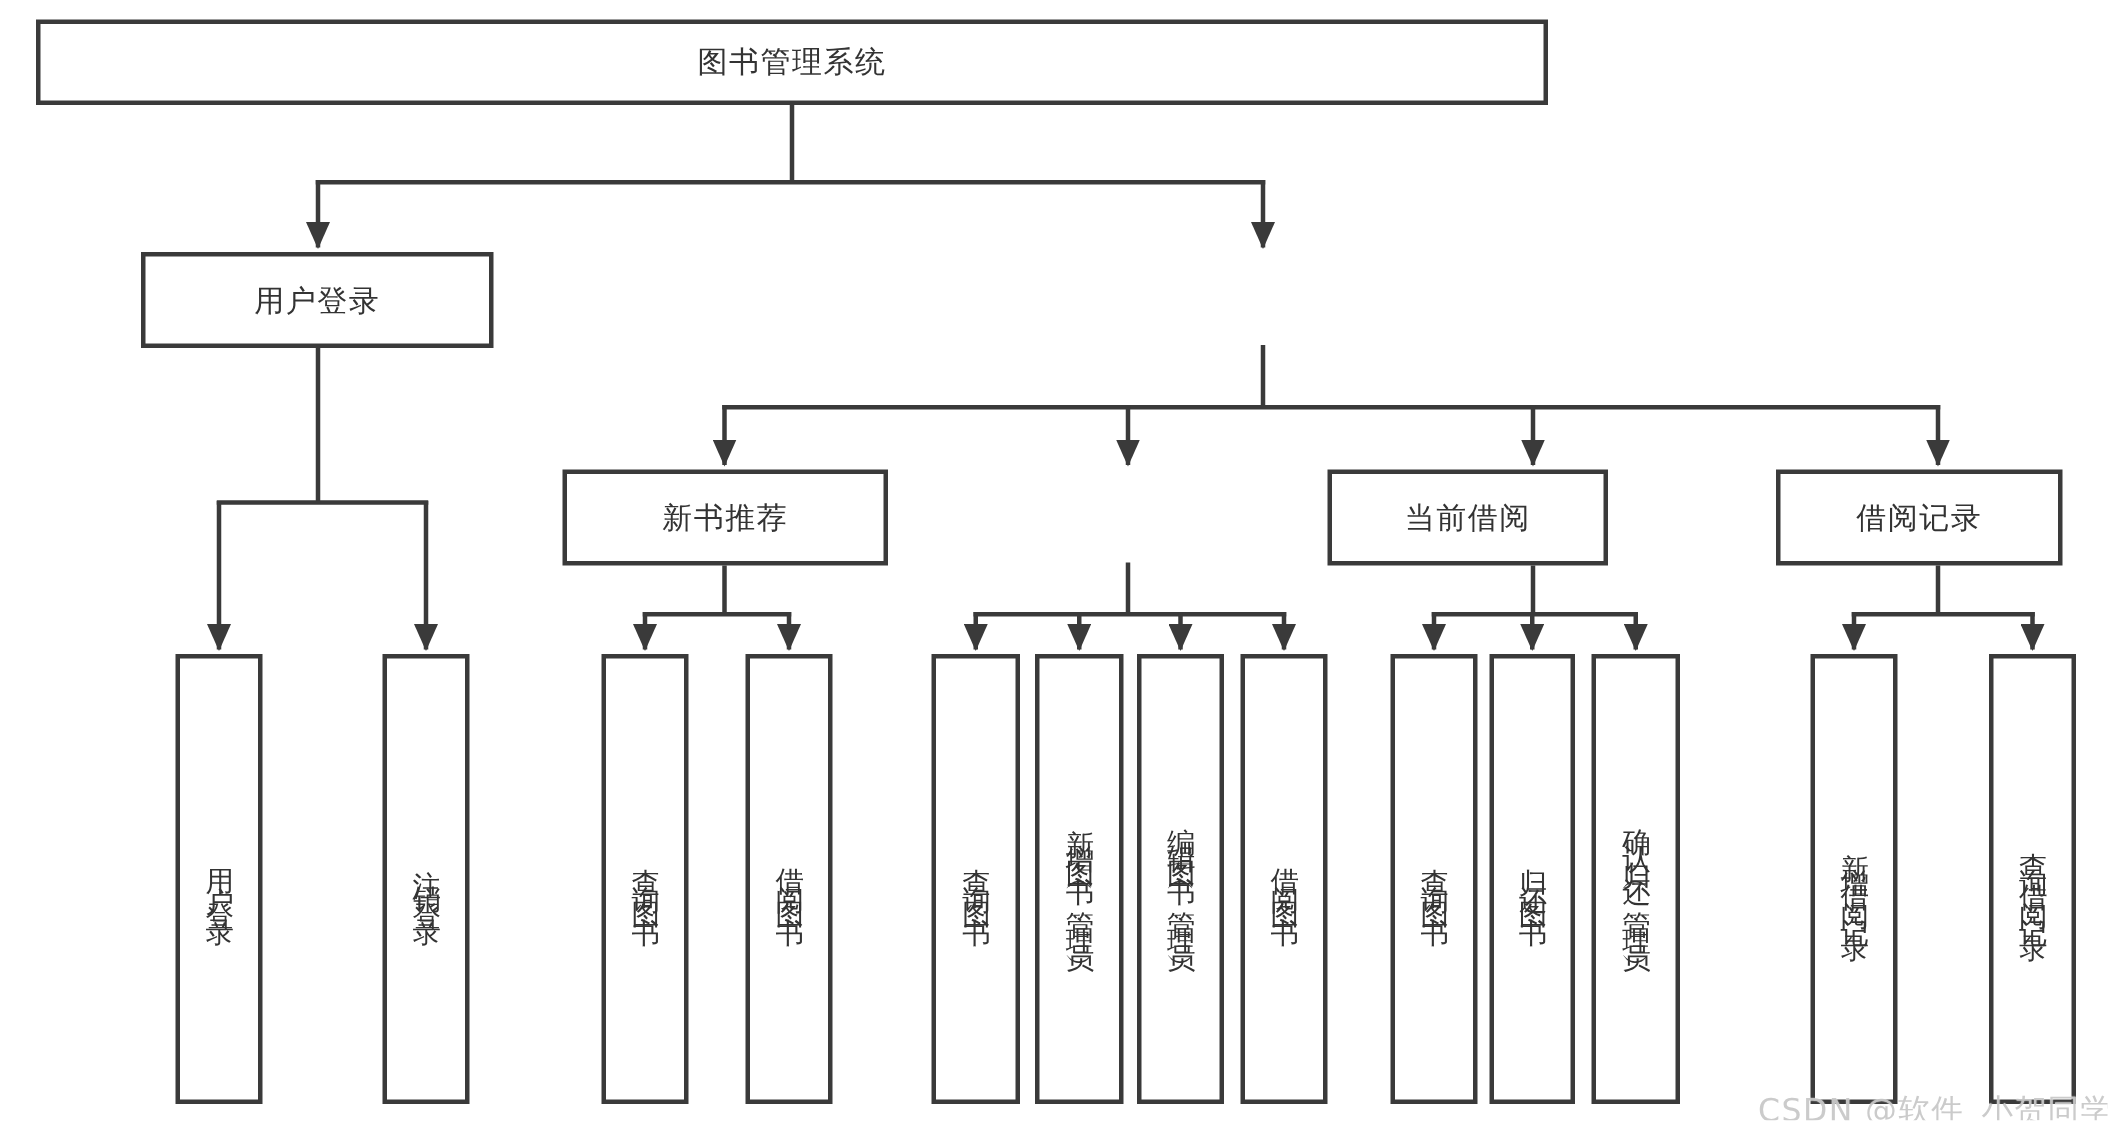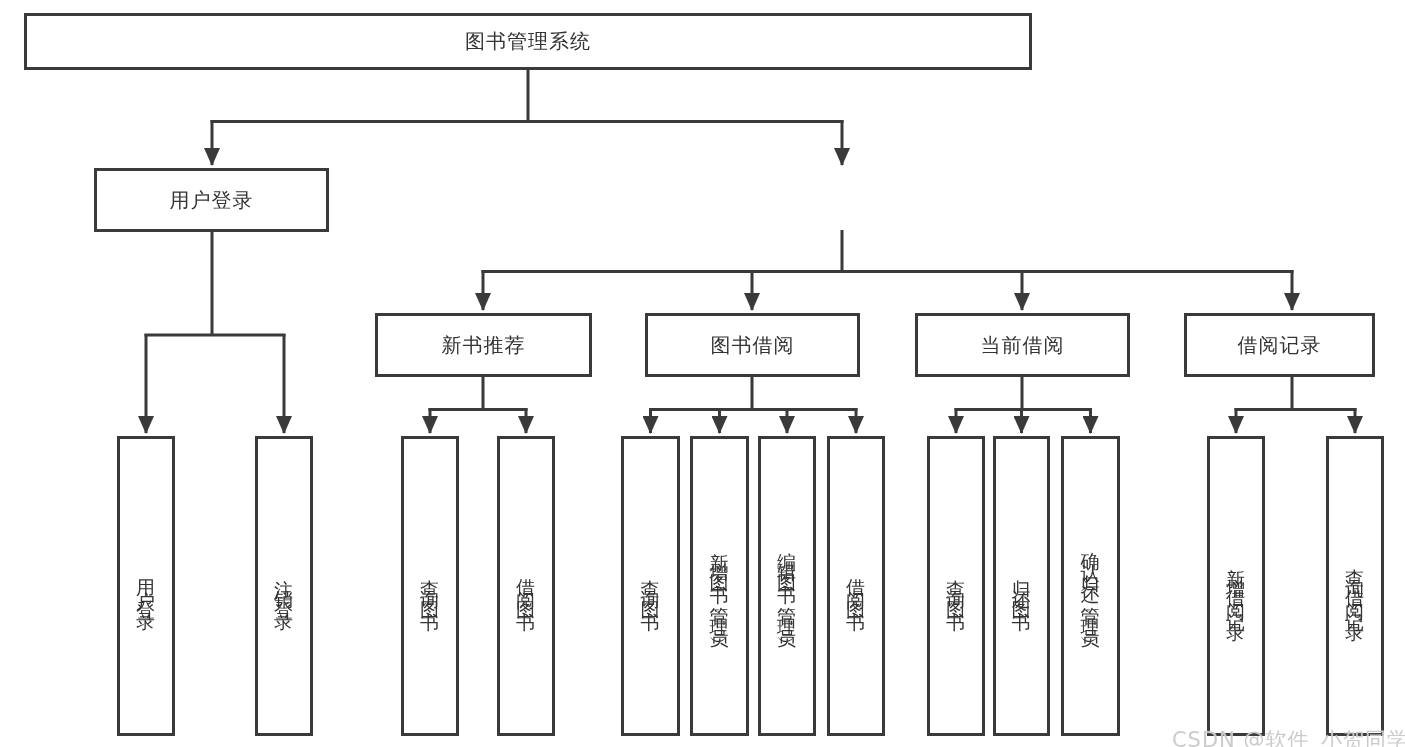--- a/index.html
+++ b/index.html
@@ -110,24 +110,21 @@
     <span>图书管理系统</span>
   </div>
 
   <div class="box h" style="left:82px; top:168px; width:235px; height:64px">
     <span>用户登录</span>
   </div>
 
   <div class="box h" style="left:363px; top:313px; width:217px; height:64px">
     <span>新书推荐</span>
   </div>
-  <div class="box h" style="left:633px; top:313px; width:215px; height:64px">
-    <span>图书借阅</span>
-  </div>
-  <div class="box h" style="left:903px; top:313px; width:215px; height:64px">
+  <div class="box h" style="left:873px; top:313px; width:187px; height:64px">
     <span>当前借阅</span>
   </div>
   <div class="box h" style="left:1172px; top:313px; width:191px; height:64px">
     <span>借阅记录</span>
   </div>
 
   <div class="box v" style="left:105px; top:436px; width:58px; height:300px">
     <span>用户登录</span>
   </div>
   <div class="box v" style="left:243px; top:436px; width:58px; height:300px">

